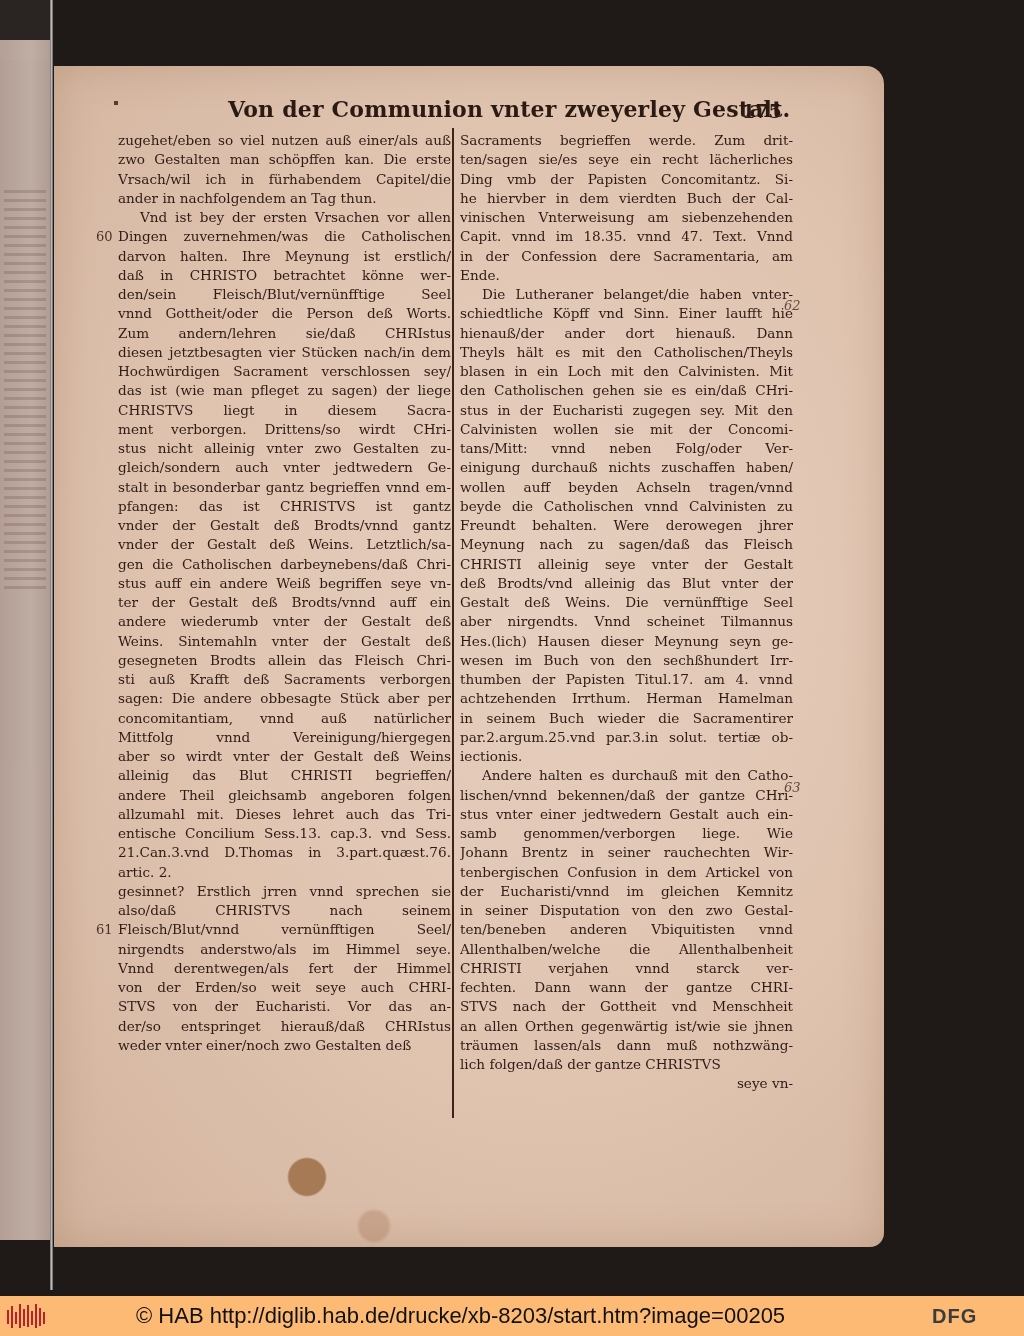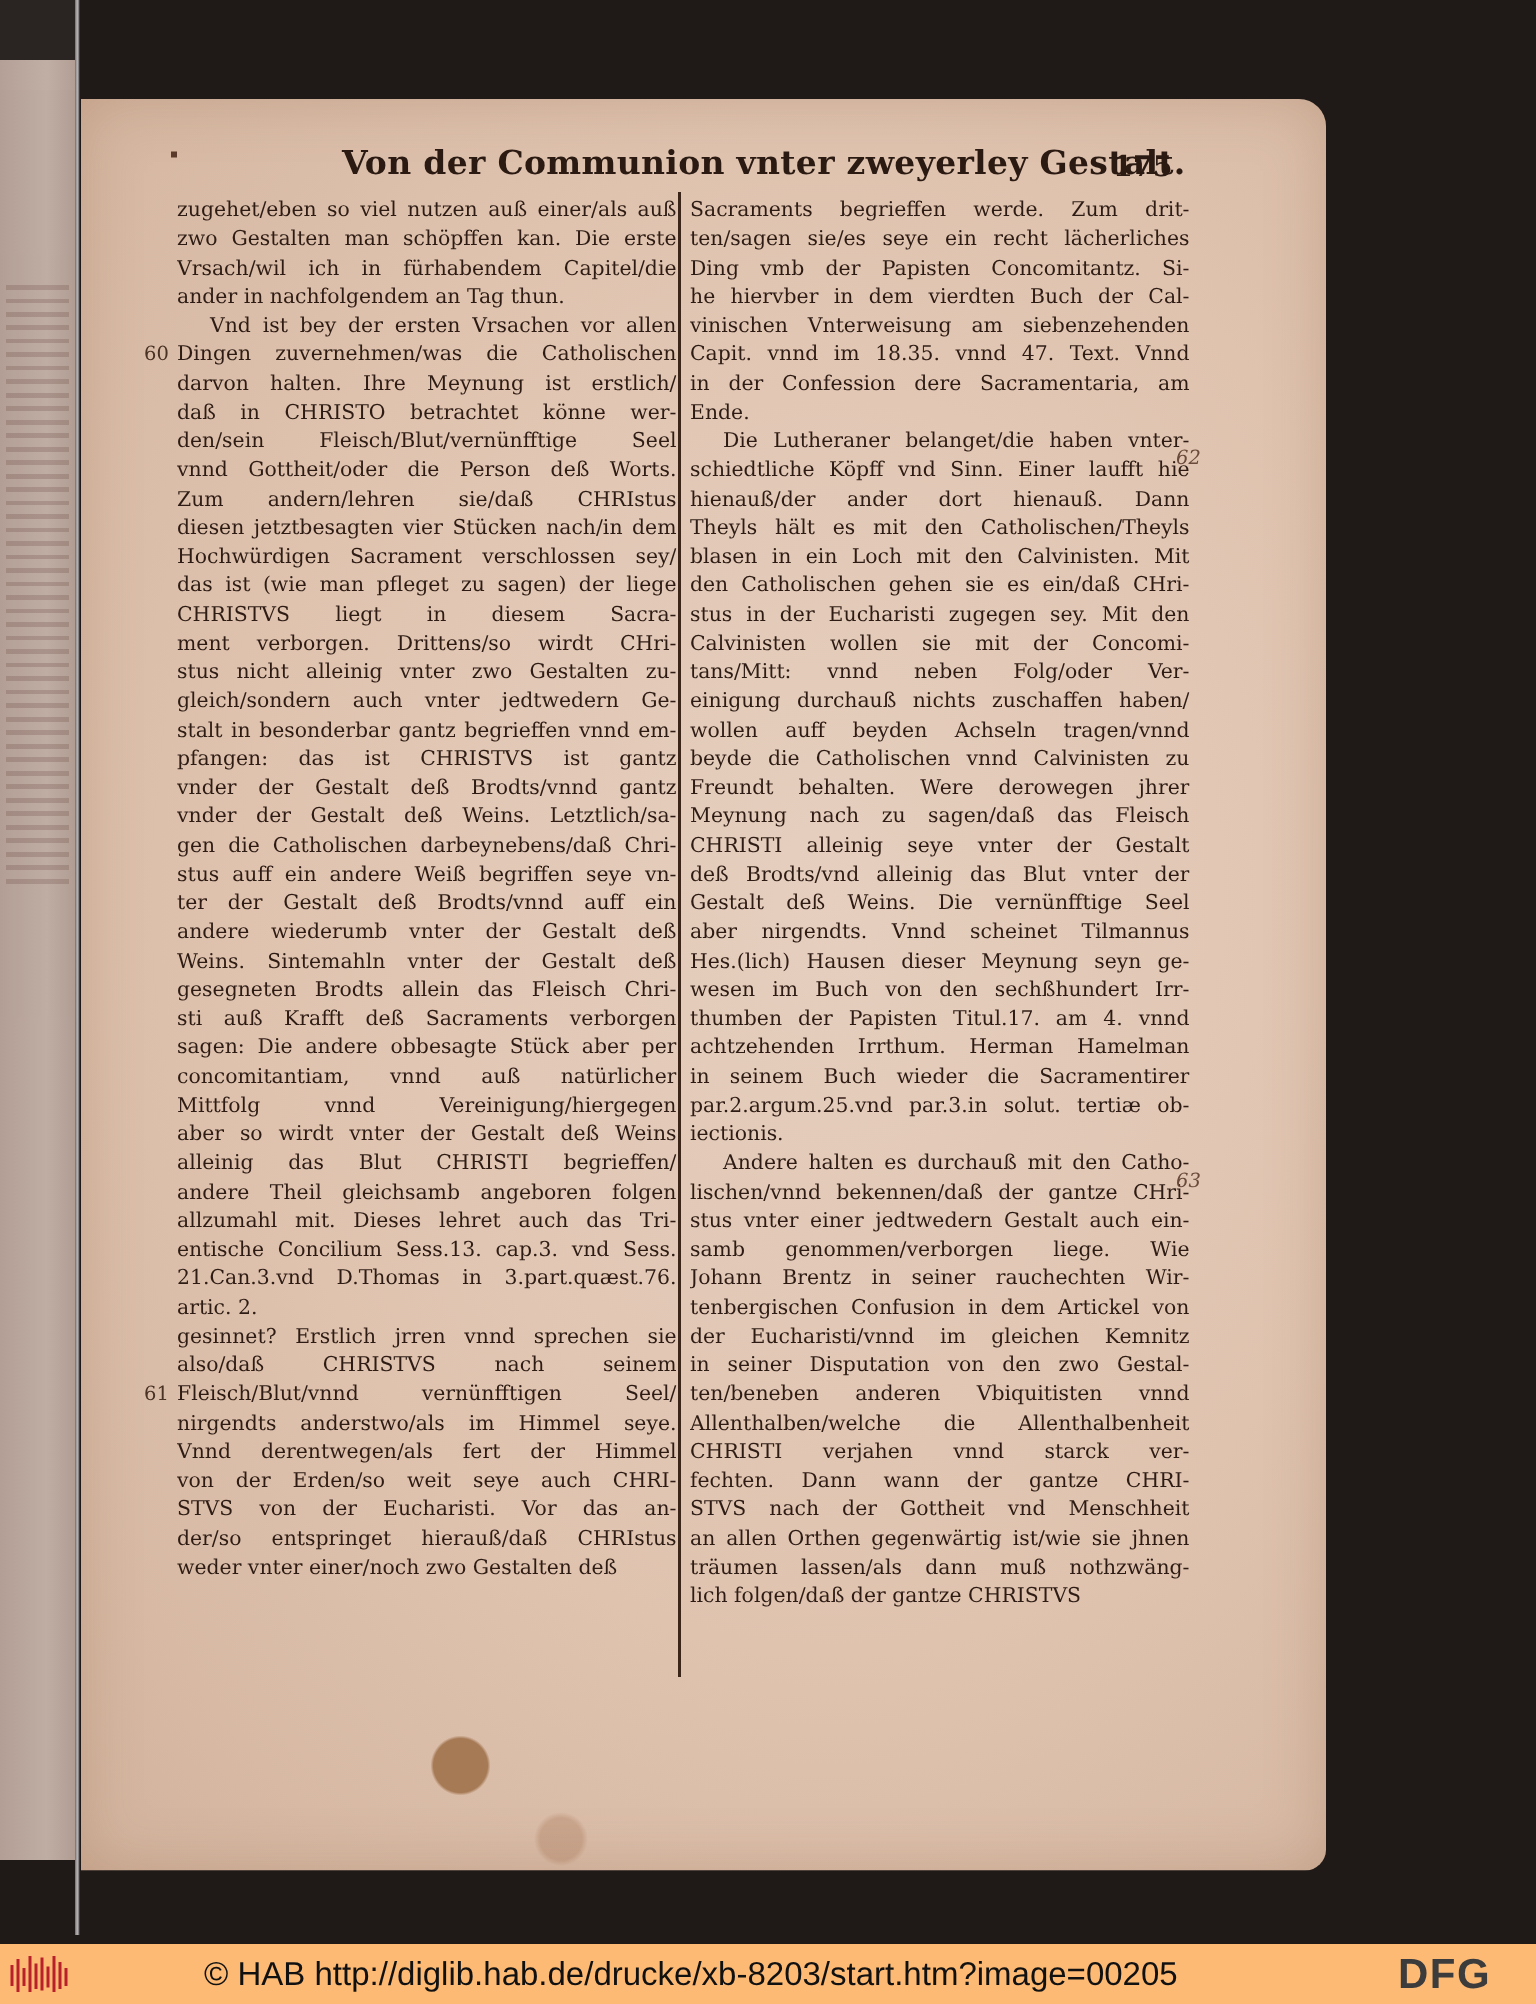--- a/index.html
+++ b/index.html
@@ -70,21 +70,21 @@
     display:flex; align-items:center;
   }
   .hab-logo { position:absolute; left:6px; top:6px; width:40px; height:28px; }
   .footer-text {
     position:absolute; left:136px; top:7px;
     font-family:"Liberation Sans", sans-serif; font-size:22px; color:#111;
     white-space:nowrap;
   }
   .dfg-logo {
     position:absolute; left:932px; top:6px; height:28px;
-    font-family:"Liberation Sans", sans-serif; font-weight:bold; font-size:28px;
+    font-family:"Liberation Sans", sans-serif; font-weight:bold; font-size:20px;
     color:#3c3c3c; letter-spacing:1px; line-height:28px;
   }
 </style>
 </head>
 <body>
 
 <div class="left-page-shadow"></div>
 <div class="left-page">
   <div class="left-page-text"></div>
 </div>
@@ -191,20 +191,21 @@
     <span class="line">der Eucharisti/vnnd im gleichen Kemnitz</span>
     <span class="line">in seiner Disputation von den zwo Gestal-</span>
     <span class="line">ten/beneben anderen Vbiquitisten vnnd</span>
     <span class="line">Allenthalben/welche die Allenthalbenheit</span>
     <span class="line">CHRISTI verjahen vnnd starck ver-</span>
     <span class="line">fechten. Dann wann der gantze CHRI-</span>
     <span class="line">STVS nach der Gottheit vnd Menschheit</span>
     <span class="line">an allen Orthen gegenwärtig ist/wie sie jhnen</span>
     <span class="line">träumen lassen/als dann muß nothzwäng-</span>
     <span class="line last">lich folgen/daß der gantze CHRISTVS</span>
+    <span class="line right">seye vn-</span>
   </div>
 
 <div id="margin-notes">
     <div class="margin-num" style="left: 96px; top: 229.25px;">60</div>
     <div class="margin-num" style="left: 96px; top: 922.25px;">61</div>
     <div class="margin-num hand" style="left: 784px; top: 298.25px;">62</div>
     <div class="margin-num hand" style="left: 784px; top: 779.5px;">63</div>
   </div>
 
 <div class="footer">

